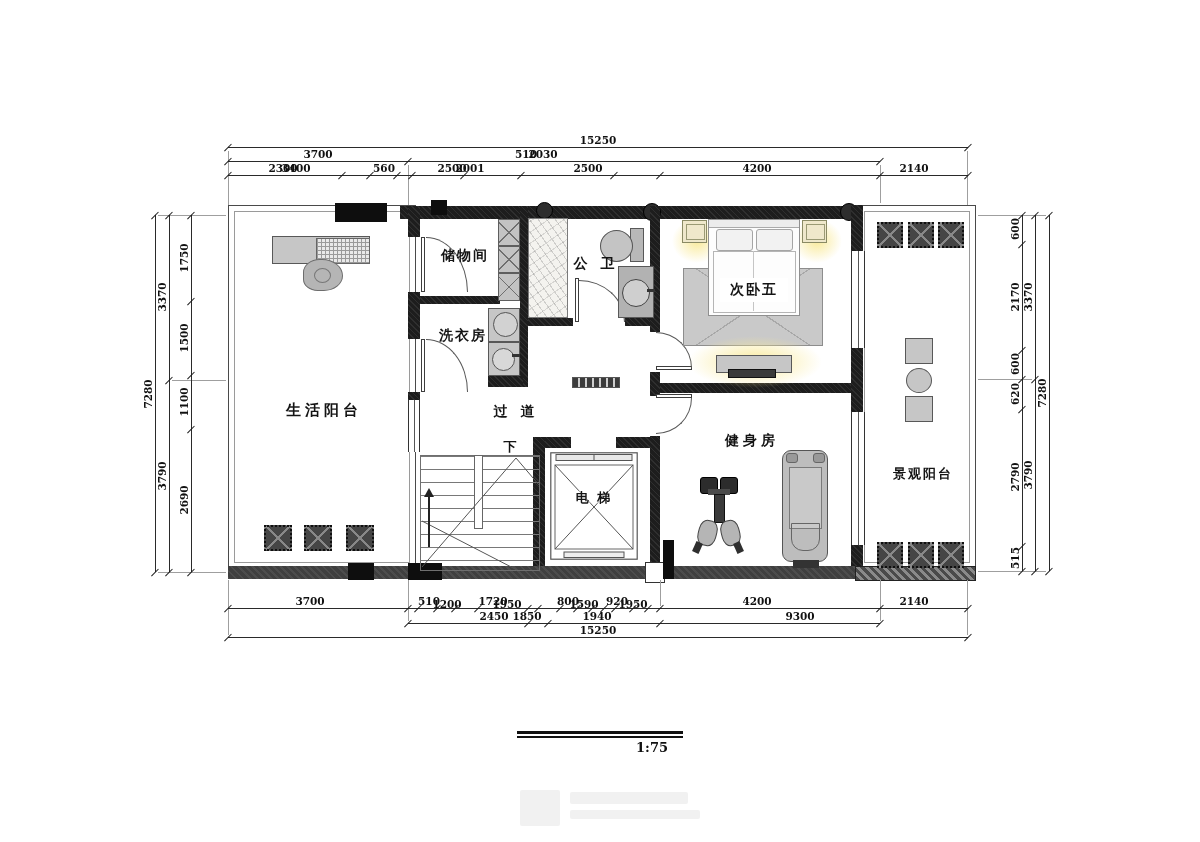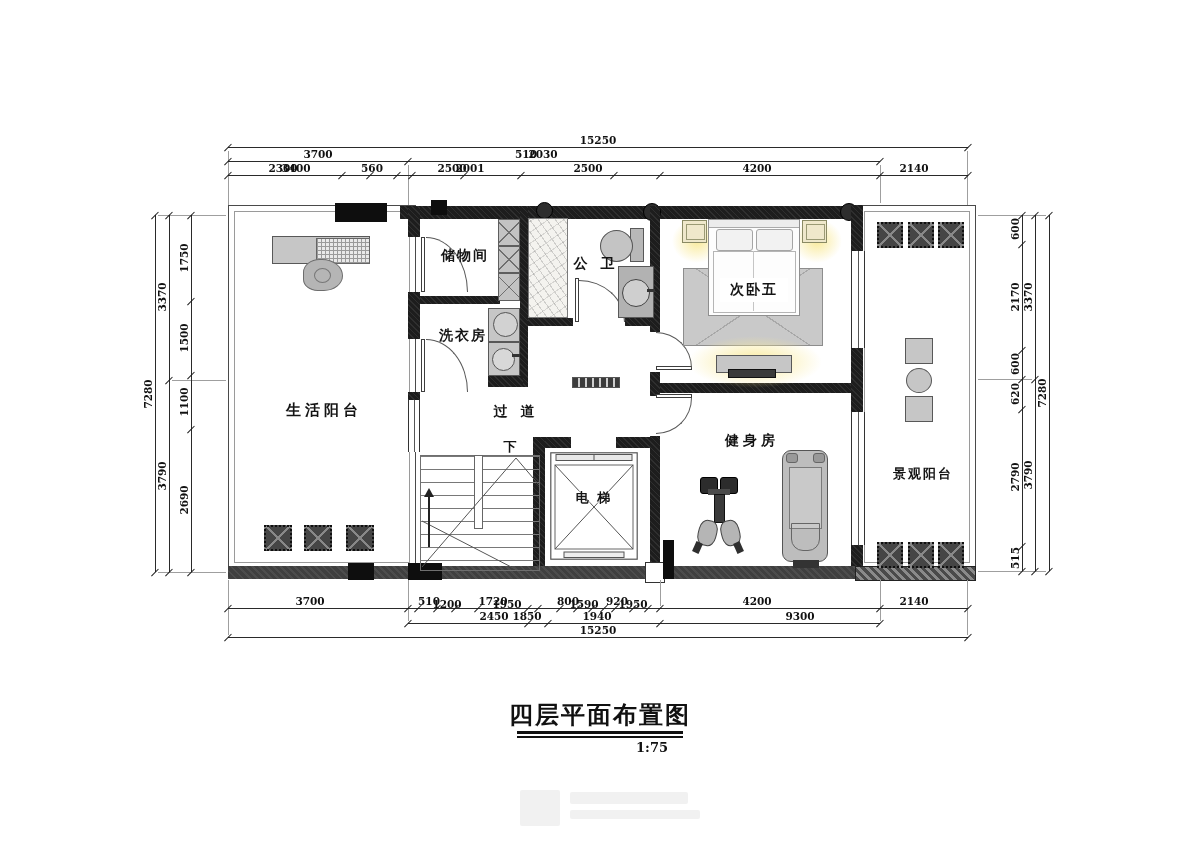--- a/index.html
+++ b/index.html
@@ -226,21 +226,20 @@
   <div class="extl" style="left:660px;top:580px;width:1px;height:26px;"></div>
   <div class="extl" style="left:880px;top:580px;width:1px;height:41px;"></div>
   <div class="extl" style="left:967px;top:580px;width:1px;height:55px;"></div>
   <div class="extl" style="left:158px;top:215px;width:68px;height:1px;"></div>
   <div class="extl" style="left:172px;top:380px;width:54px;height:1px;"></div>
   <div class="extl" style="left:158px;top:572px;width:68px;height:1px;"></div>
   <div class="extl" style="left:978px;top:215px;width:68px;height:1px;"></div>
   <div class="extl" style="left:978px;top:379px;width:54px;height:1px;"></div>
   <div class="extl" style="left:978px;top:571px;width:68px;height:1px;"></div>
 
-  <div class="title-text" style="left:600px;top:699px;">四层平面布置图</div>
   <div class="tline" style="left:517px;top:731px;width:166px;height:2.5px;"></div>
   <div class="tline" style="left:517px;top:736px;width:166px;height:1.5px;"></div>
   <div class="title-scale" style="left:652px;top:740px;">1:75</div>
 
   <div class="wm" style="left:520px;top:790px;width:40px;height:36px;"></div>
   <div class="wm" style="left:570px;top:792px;width:118px;height:12px;"></div>
   <div class="wm" style="left:570px;top:810px;width:130px;height:9px;"></div>
 
 <div class="room-label" style="left: 324px; top: 410px; font-size: 15px; letter-spacing: 4px;">生活阳台</div>
     <div class="room-label" style="left: 465px; top: 256px; font-size: 14px; letter-spacing: 2px;">储物间</div>
@@ -270,21 +269,21 @@
     <div class="tick" style="left: 392px; top: 175px;"></div>
     <div class="tick" style="left: 407px; top: 175px;"></div>
     <div class="tick" style="left: 459px; top: 175px;"></div>
     <div class="tick" style="left: 516px; top: 175px;"></div>
     <div class="tick" style="left: 609px; top: 175px;"></div>
     <div class="tick" style="left: 655px; top: 175px;"></div>
     <div class="tick" style="left: 875px; top: 175px;"></div>
     <div class="tick" style="left: 963px; top: 175px;"></div>
     <div class="dim-label" style="left: 283px; top: 173px;">2300</div>
     <div class="dim-label" style="left: 296px; top: 173px;">3400</div>
-    <div class="dim-label" style="left: 372px; top: 173px;">560</div>
+    <div class="dim-label" style="left: 384px; top: 173px;">560</div>
     <div class="dim-label" style="left: 452px; top: 173px;">2500</div>
     <div class="dim-label" style="left: 470px; top: 173px;">2001</div>
     <div class="dim-label" style="left: 588px; top: 173px;">2500</div>
     <div class="dim-label" style="left: 757px; top: 173px;">4200</div>
     <div class="dim-label" style="left: 914px; top: 173px;">2140</div>
     <div class="dimline" style="left: 228px; top: 608px; width: 740px; height: 1px;"></div>
     <div class="tick" style="left: 223px; top: 608px;"></div>
     <div class="tick" style="left: 403px; top: 608px;"></div>
     <div class="tick" style="left: 413px; top: 608px;"></div>
     <div class="tick" style="left: 432px; top: 608px;"></div>

